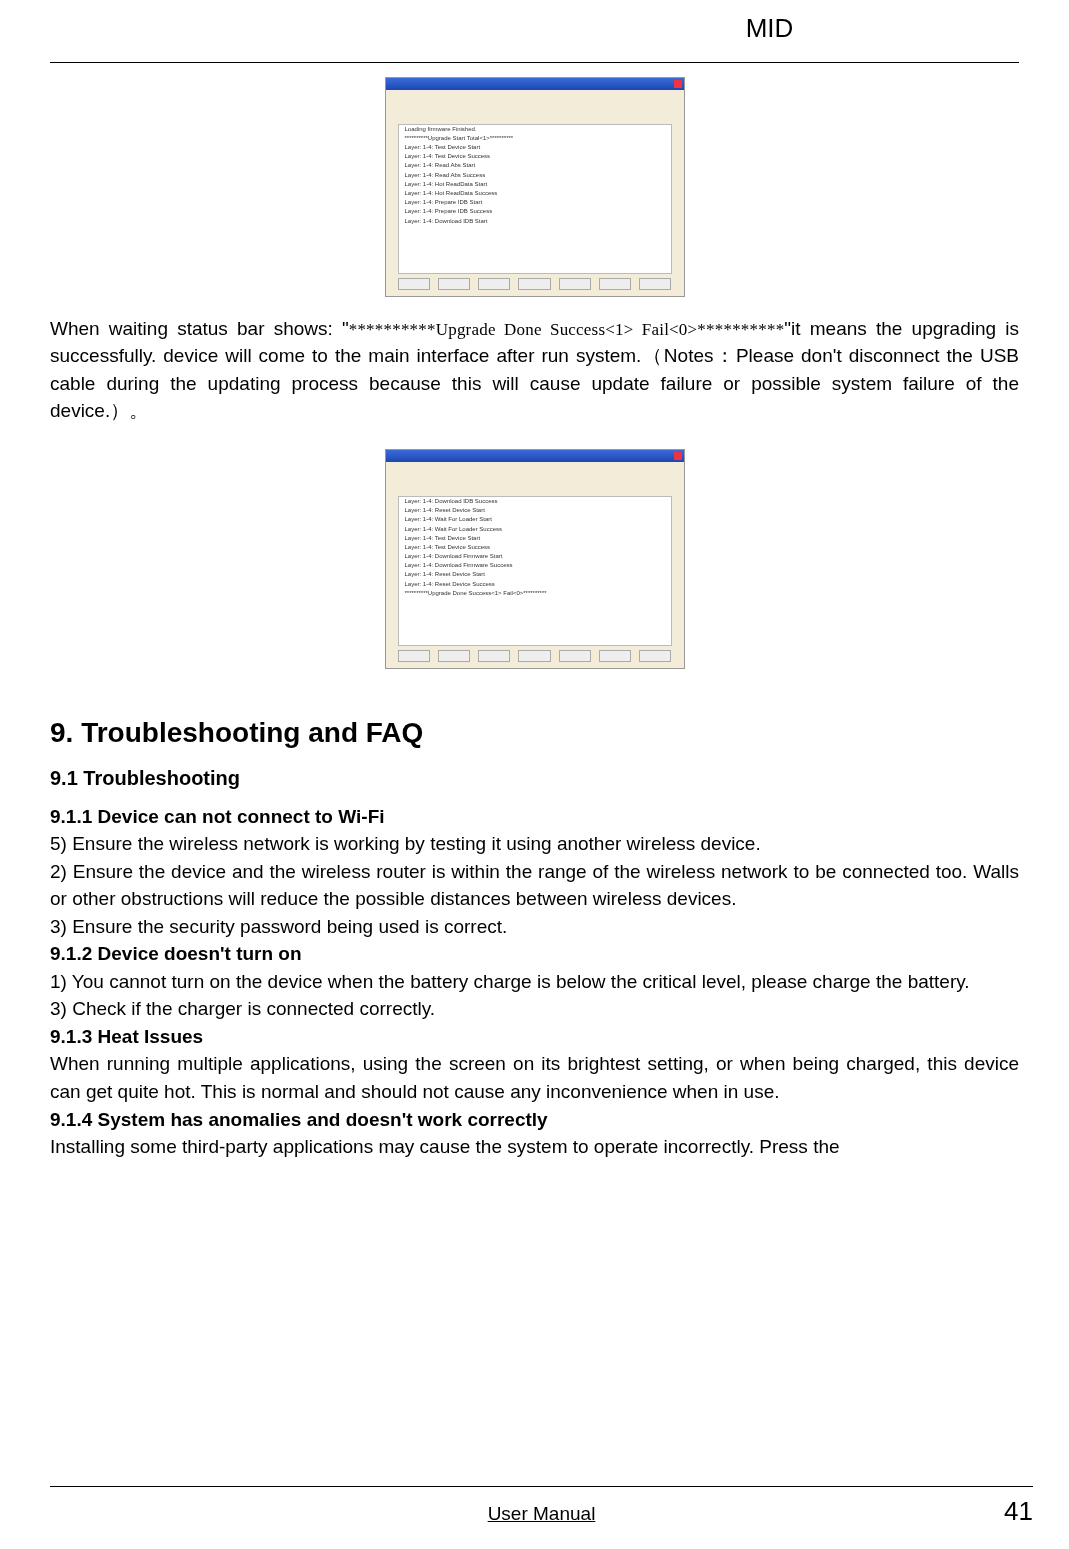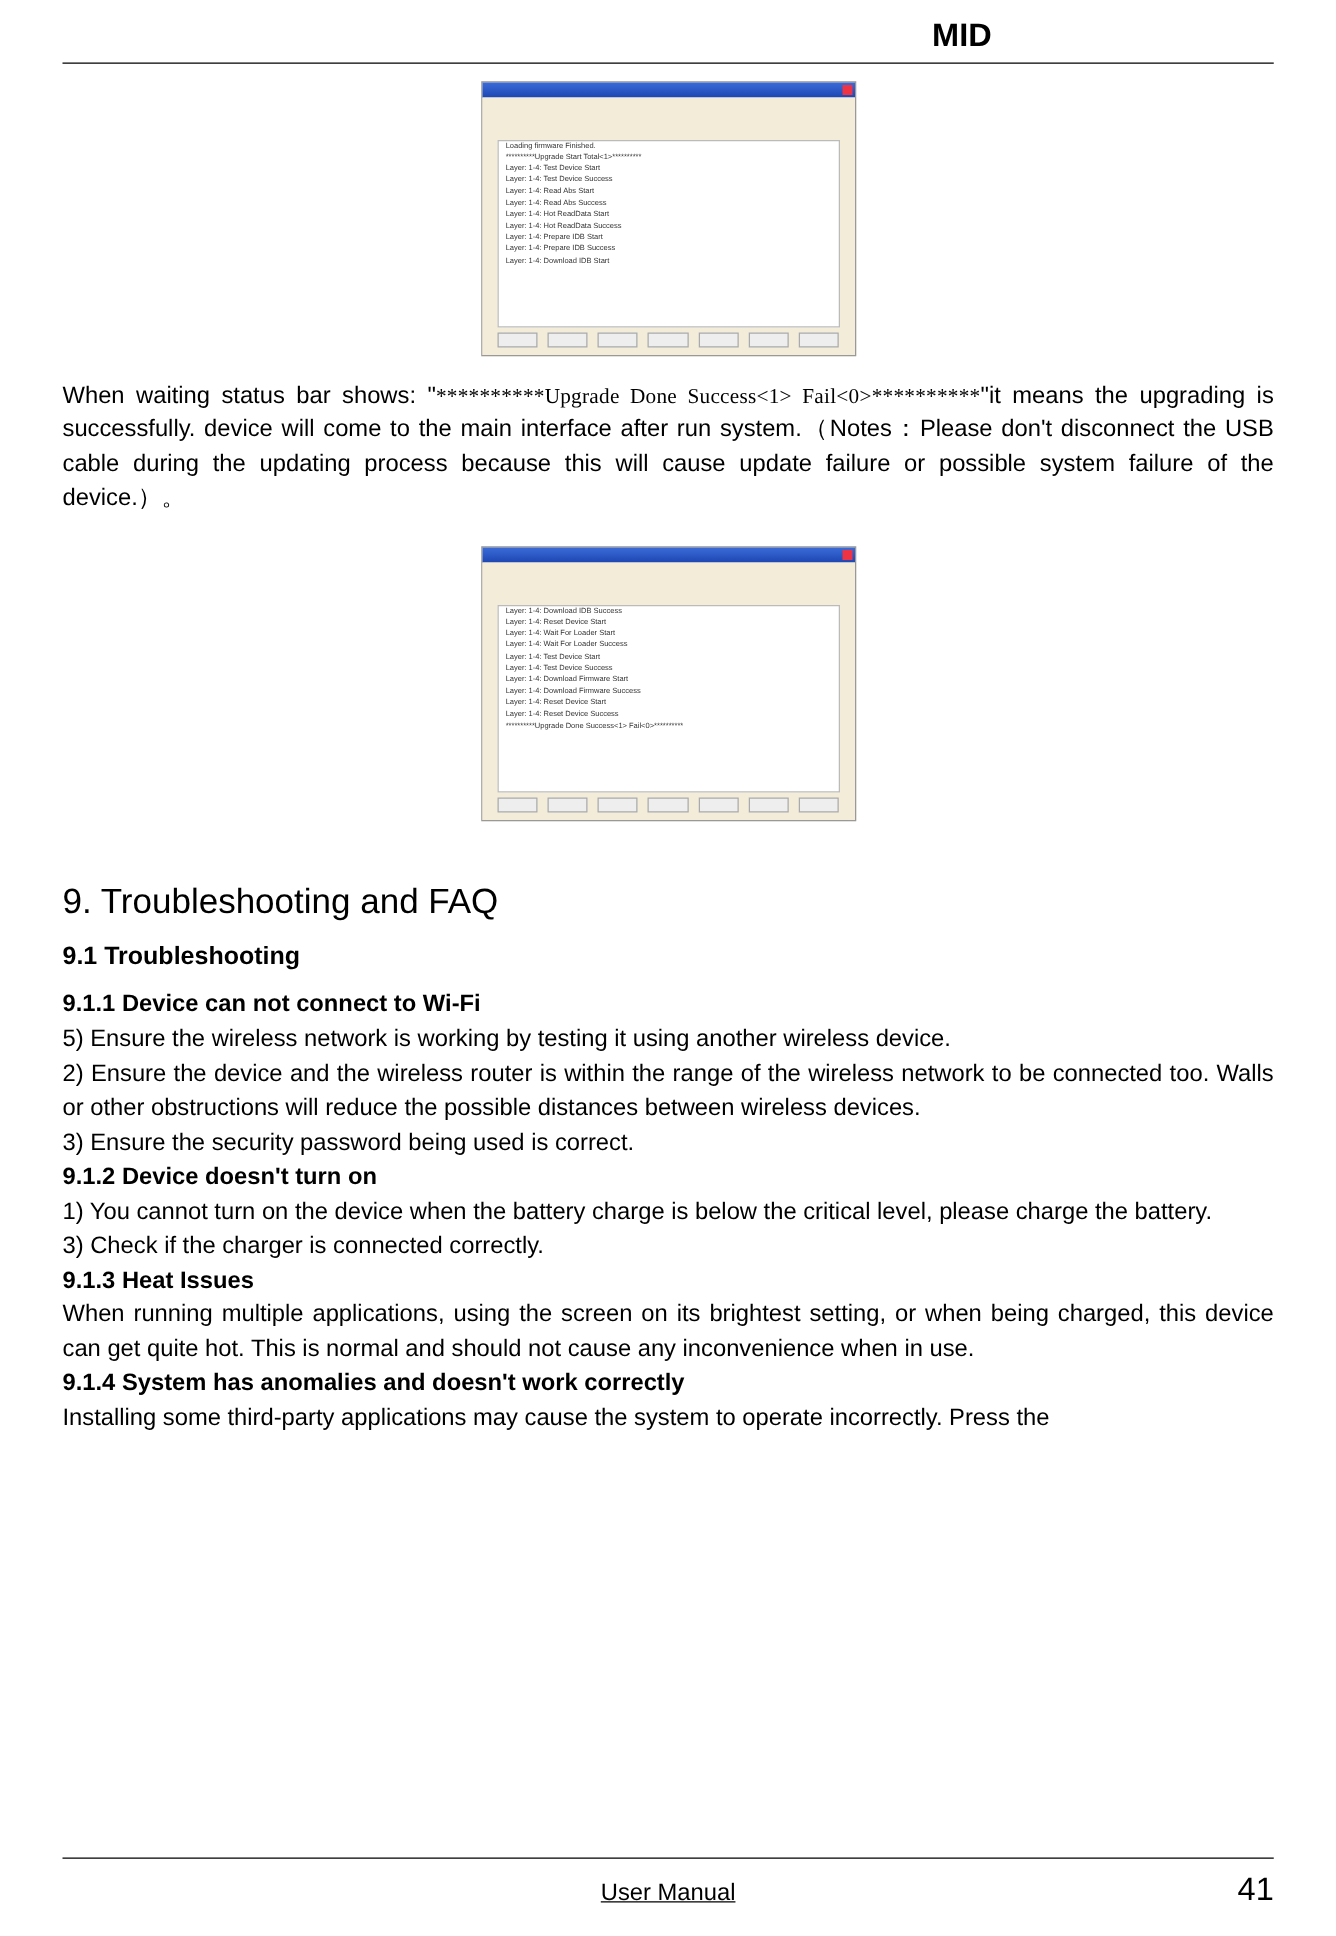--- a/index.html
+++ b/index.html
@@ -10,22 +10,22 @@
       color: #000;
       background: #fff;
       width: 1069px;
       min-height: 1549px;
       padding: 10px 50px 20px 50px;
       position: relative;
     }
     .header-title {
       text-align: center;
       font-size: 26px;
-      font-weight: bold;
-      margin-bottom: 2px;
+      font-weight: normal;
+      margin-bottom: 14px;
       padding-left: 470px;
     }
     .header-rule {
       border: none;
       border-top: 1.5px solid #000;
       margin-bottom: 14px;
     }
     .screenshot {
       display: block;
       margin: 6px auto 18px auto;
@@ -50,39 +50,39 @@
       text-align: justify;
       margin-bottom: 3px;
     }
     .inline-status {
       font-family: "SimSun", serif;
       font-size: 17px;
       letter-spacing: 0.2px;
     }
     h1.section {
       font-size: 28px;
-      font-weight: normal;
+      font-weight: bold;
       margin-top: 44px;
       margin-bottom: 7px;
     }
     h2.subsection {
       font-size: 20px;
       font-weight: bold;
       margin-top: 10px;
       margin-bottom: 10px;
     }
     .item-title {
       font-weight: bold;
       margin-top: 32px;
     }
     .footer {
       position: absolute;
       bottom: 18px;
       left: 50px;
-      right: 50px;
+      right: 36px;
     }
     .footer-rule {
       border: none;
       border-top: 1.5px solid #000;
       margin-bottom: 6px;
     }
     .footer-row {
       display: flex;
       justify-content: space-between;
       align-items: baseline;

